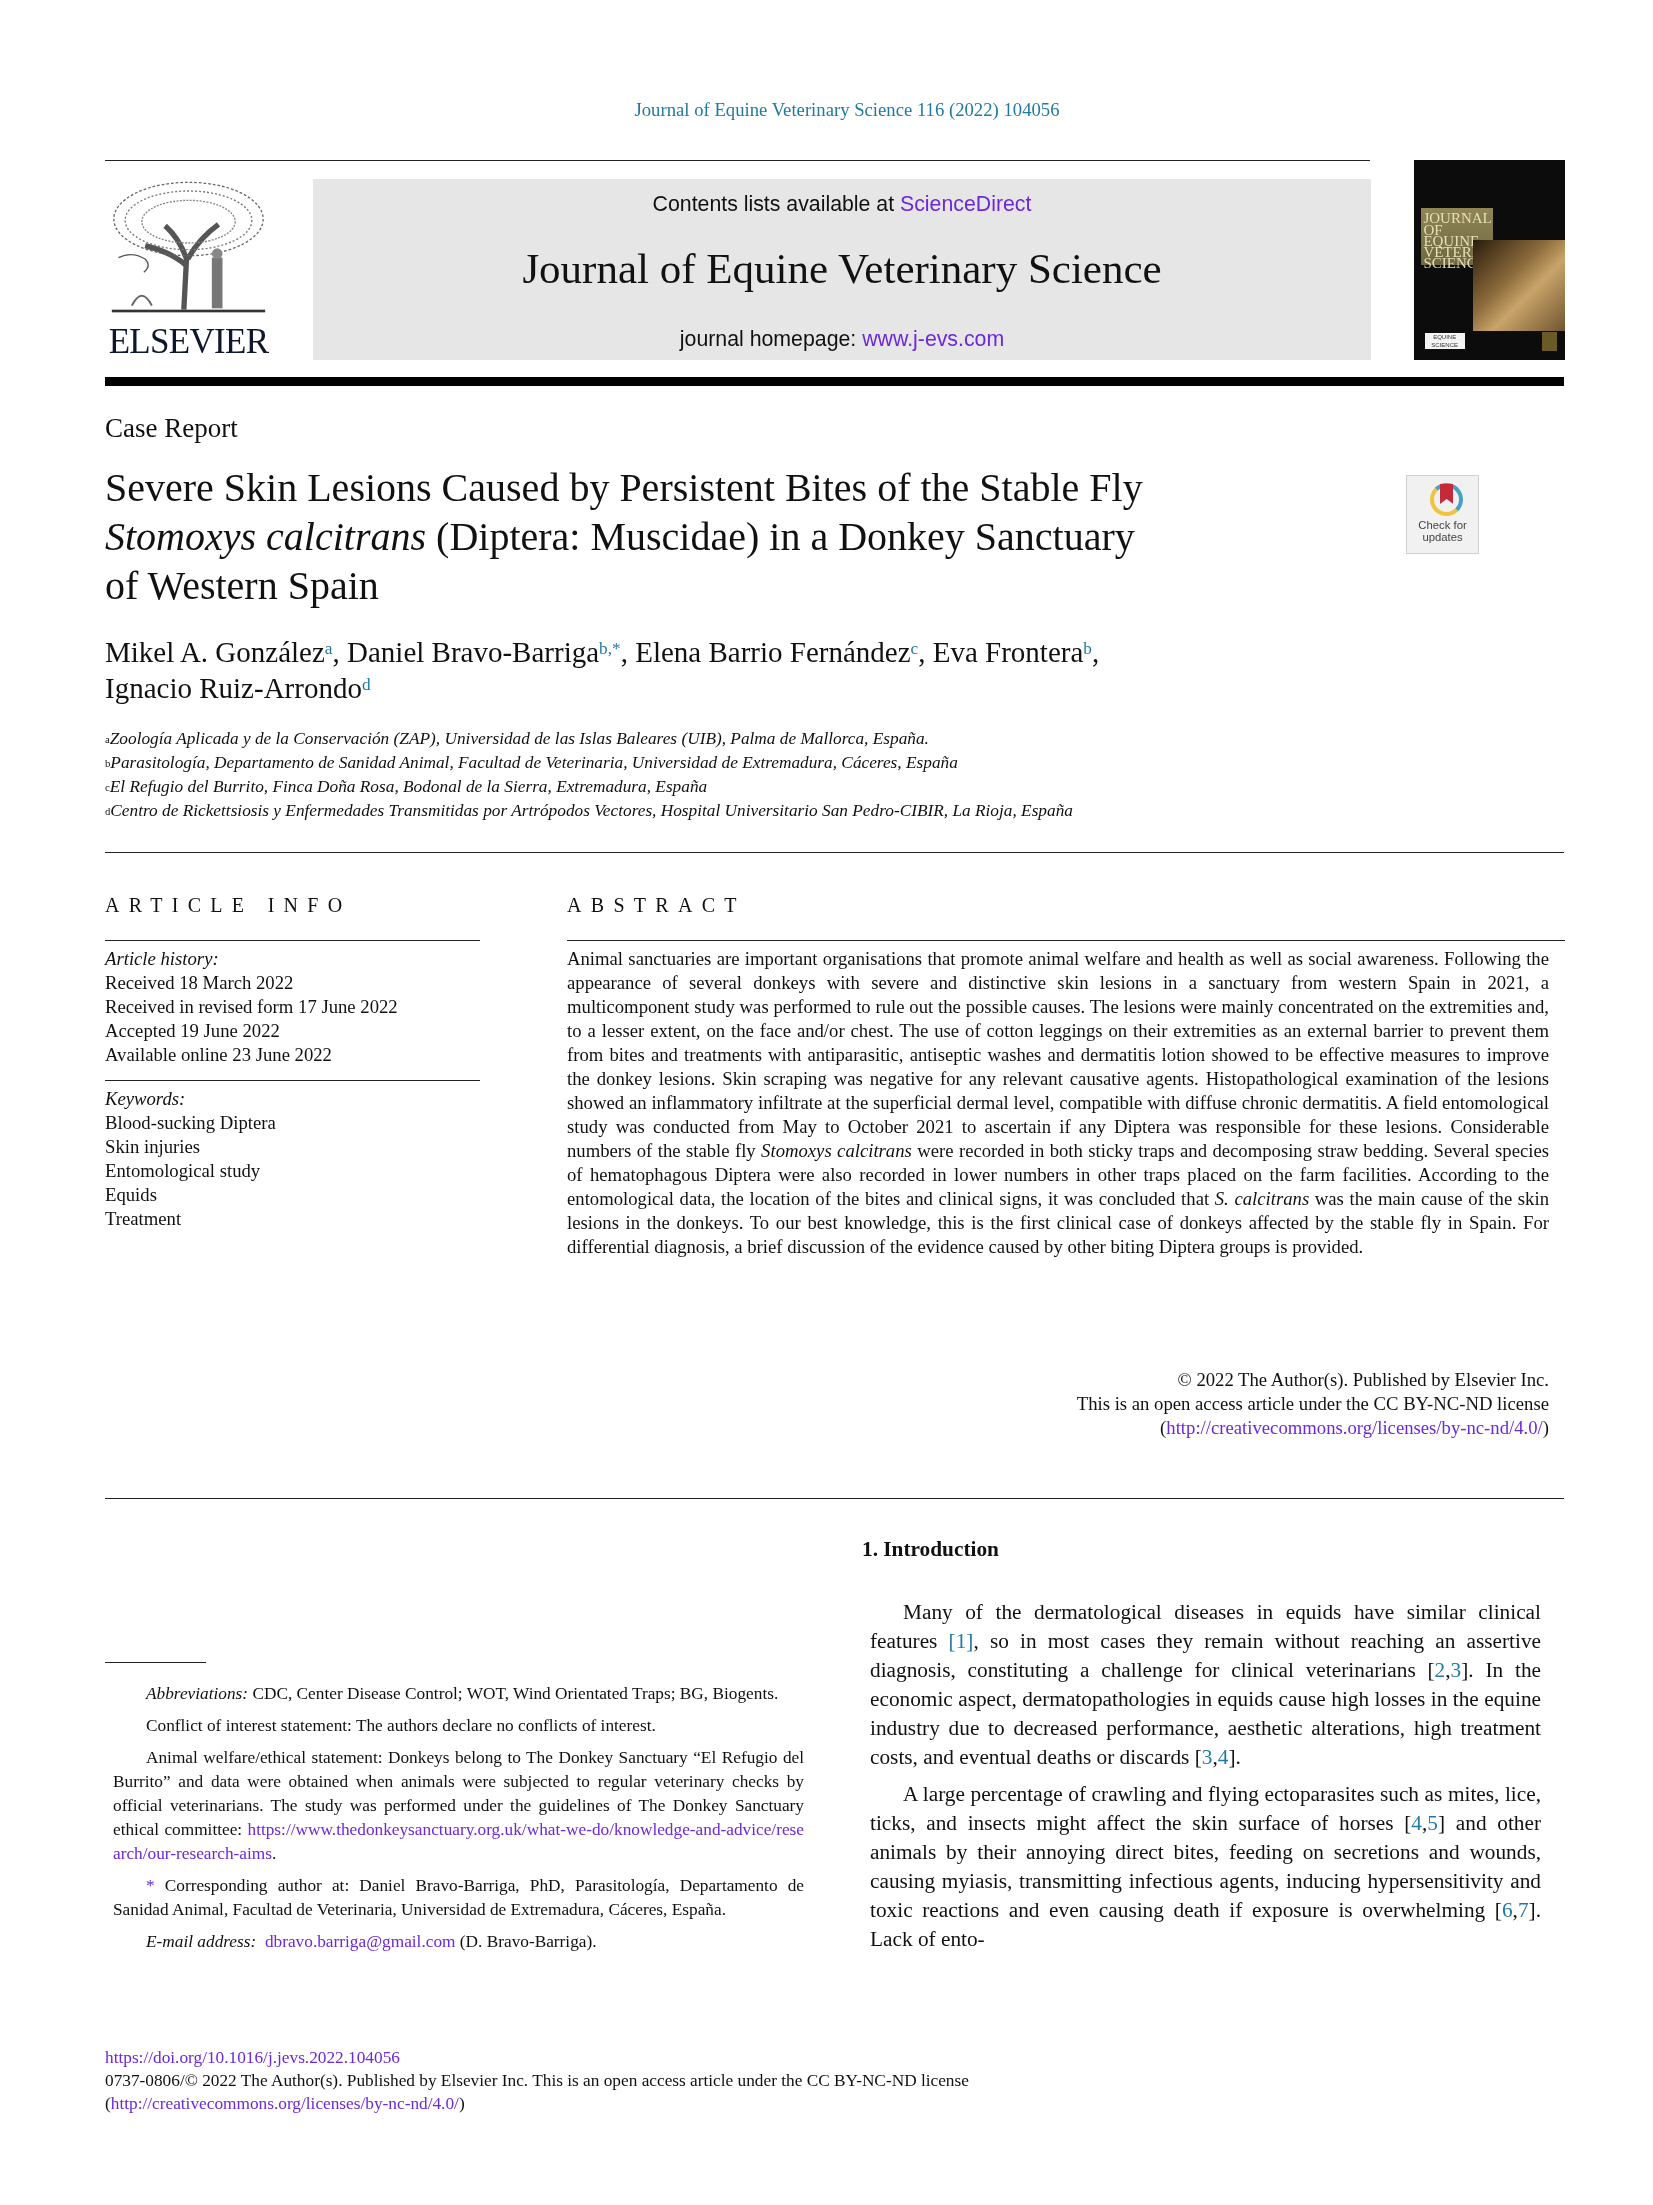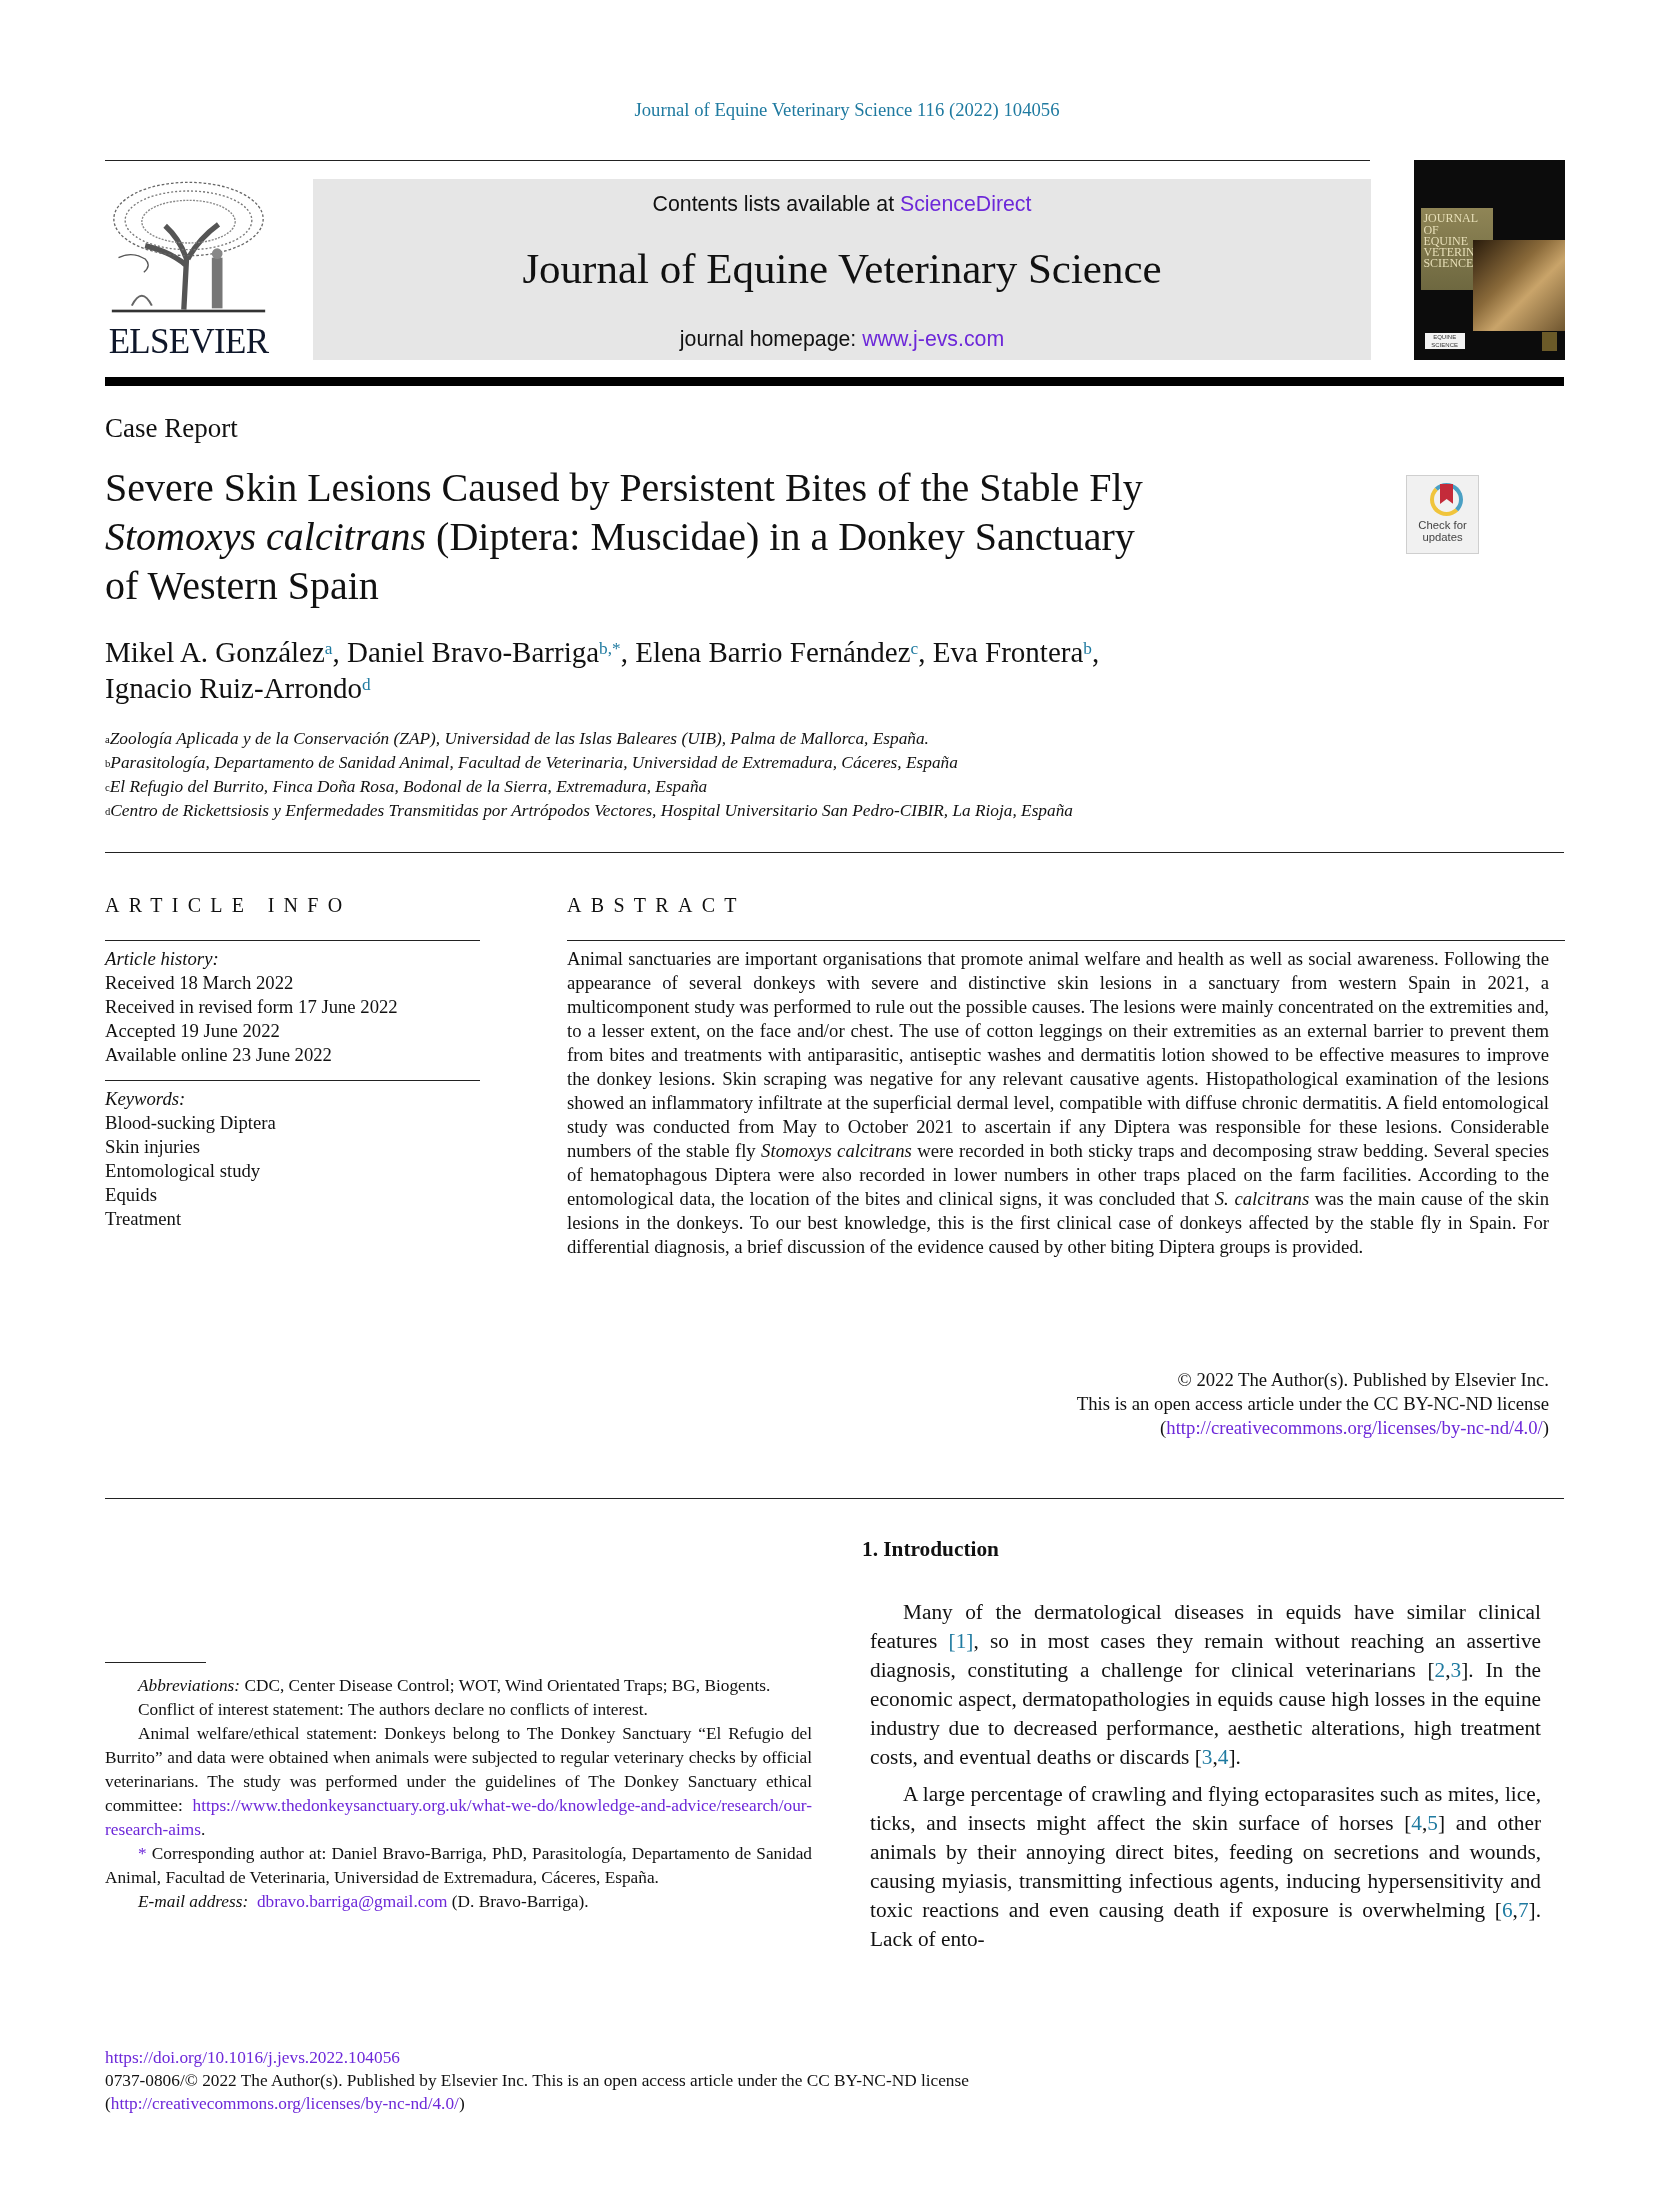--- a/index.html
+++ b/index.html
@@ -14,21 +14,21 @@
   #journal-citation { top:99px; left:0; width:1694px; text-align:center; font-size:18.7px; color:#1f7aa0; }
   #masthead-box { left:313px; top:179px; width:1058px; height:181px; background:#e6e6e6; }
   #contents-line { top:13.3px; left:0; width:100%; text-align:center; font-family:"Liberation Sans","DejaVu Sans",sans-serif; font-size:21.3px; }
   #journal-name { top:65px; left:0; width:100%; text-align:center; font-size:43px; }
   #homepage-line { top:148px; left:0; width:100%; text-align:center; font-family:"Liberation Sans","DejaVu Sans",sans-serif; font-size:21.3px; }
 
   #elsevier-logo { left:105px; top:179px; width:167px; height:183px; }
   #elsevier-word { position:absolute; left:0; bottom:0; width:167px; text-align:center; font-family:"Liberation Serif",serif; font-size:35px; color:#0f172a; letter-spacing:-0.7px; }
 
   #cover { left:1414px; top:160px; width:151px; height:200px; background:#0c0c0c; overflow:hidden; }
-  #cover-title { position:absolute; left:6.7px; top:48px; width:72px; height:82px; background:linear-gradient(#8f8556,#6e6840); color:#e7dfb8; font-size:12px; line-height:11.3px; padding:5.3px 2.7px; box-sizing:border-box; }
+  #cover-title { position:absolute; left:6.7px; top:48px; width:72px; height:57px; background:linear-gradient(#8f8556,#6e6840); color:#e7dfb8; font-size:15px; line-height:11.3px; padding:5.3px 2.7px; box-sizing:border-box; }
   #cover-photo { position:absolute; left:59px; top:80px; width:92px; height:91px; background:linear-gradient(135deg,#2a1c0c 0%,#8a6a3a 40%,#c9a46a 60%,#6f5630 100%); }
   #cover-badge { position:absolute; left:10.7px; top:173px; width:40px; height:16px; background:#f3f3f3; font-family:"Liberation Sans",sans-serif; font-size:6px; color:#333; text-align:center; line-height:8px; }
   #cover-tree { position:absolute; right:8px; top:172px; width:14.7px; height:18.7px; background:#6b5a28; }
 
   
   #article-type { left:105px; top:413px; font-size:27px; }
   #title { left:105px; top:463px; width:1200px; font-size:40px; line-height:49px; }
   #title i { font-style:italic; }
   #check-updates { left:1406px; top:475px; width:73px; height:79px; background:#f1f1f1; border:0.7px solid #cfcfcf; box-sizing:border-box; }
   #check-updates .ring { position:absolute; left:23px; top:6.7px; width:33px; height:33px; border-radius:50%; border:4.7px solid #4aa0c4; border-bottom-color:#f0c43c; border-left-color:#f0c43c; box-sizing:border-box; }
@@ -49,21 +49,21 @@
   .i { font-style:italic; }
   #abstract-body { left:567px; top:947px; width:982px; font-size:18.7px; line-height:24px; text-align:justify; }
   #abstract-rights { left:567px; top:1368px; width:982px; font-size:18.7px; line-height:24px; text-align:right; }
 
   
   #intro-heading { left:862px; top:1537px; font-size:21.3px; font-weight:bold; }
   #intro-body { left:862px; top:1590px; width:687px; font-size:21.3px; line-height:29px; text-align:justify; }
   #intro-body p { margin:8px; text-indent:33px; }
 
   #footnotes { left:105px; top:1674px; width:707px; font-size:17.3px; line-height:24px; text-align:justify; }
-  #footnotes p { margin:0; text-indent:33px; }
+  #footnotes p { margin:8px; text-indent:33px; }
 
   #bottom-block { left:105px; top:2046px; width:1334px; font-size:17.3px; line-height:23px; }
 </style>
 </head>
 <body>
 
 <div id="journal-citation" class="abs link">Journal of Equine Veterinary Science 116 (2022) 104056</div>
 <div class="hr" style="left:105px; top:160px; width:1265px; height:1.3px;"></div>
 
 <div id="elsevier-logo" class="abs">

